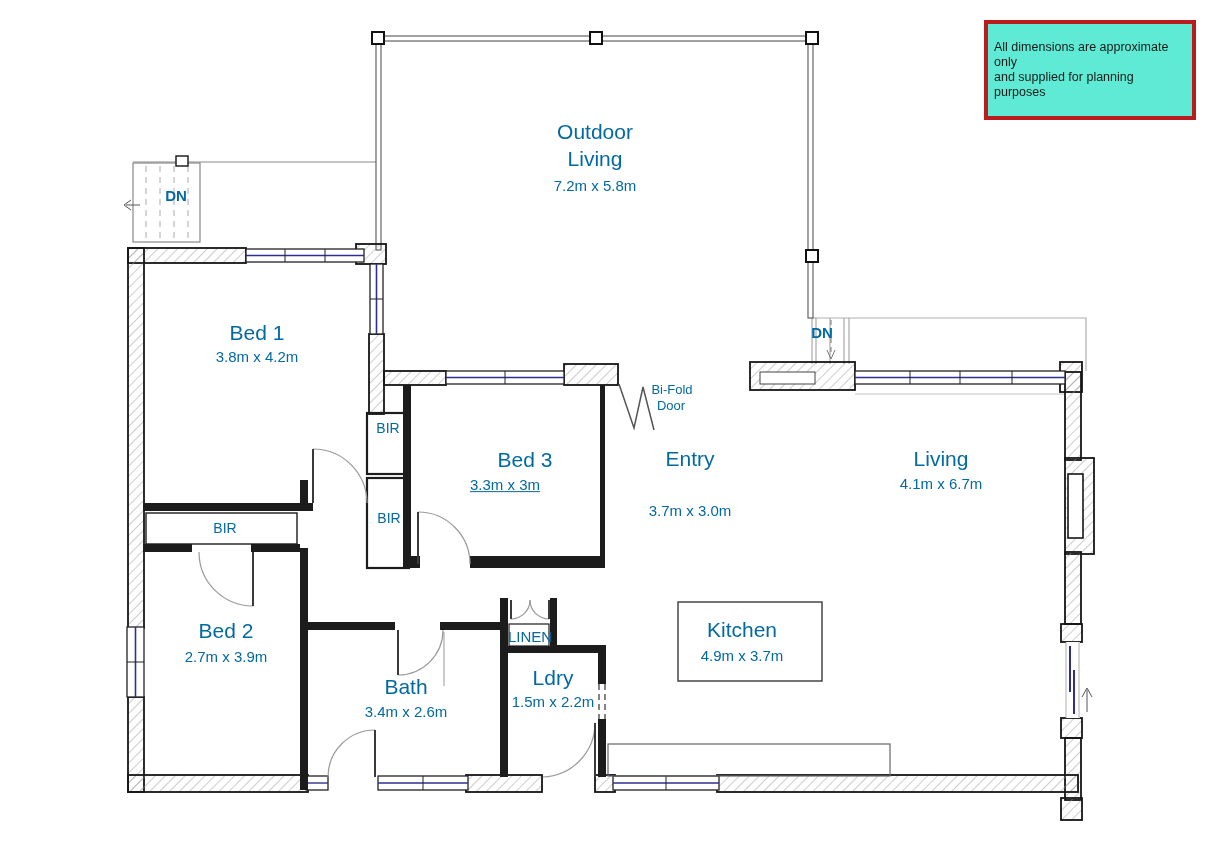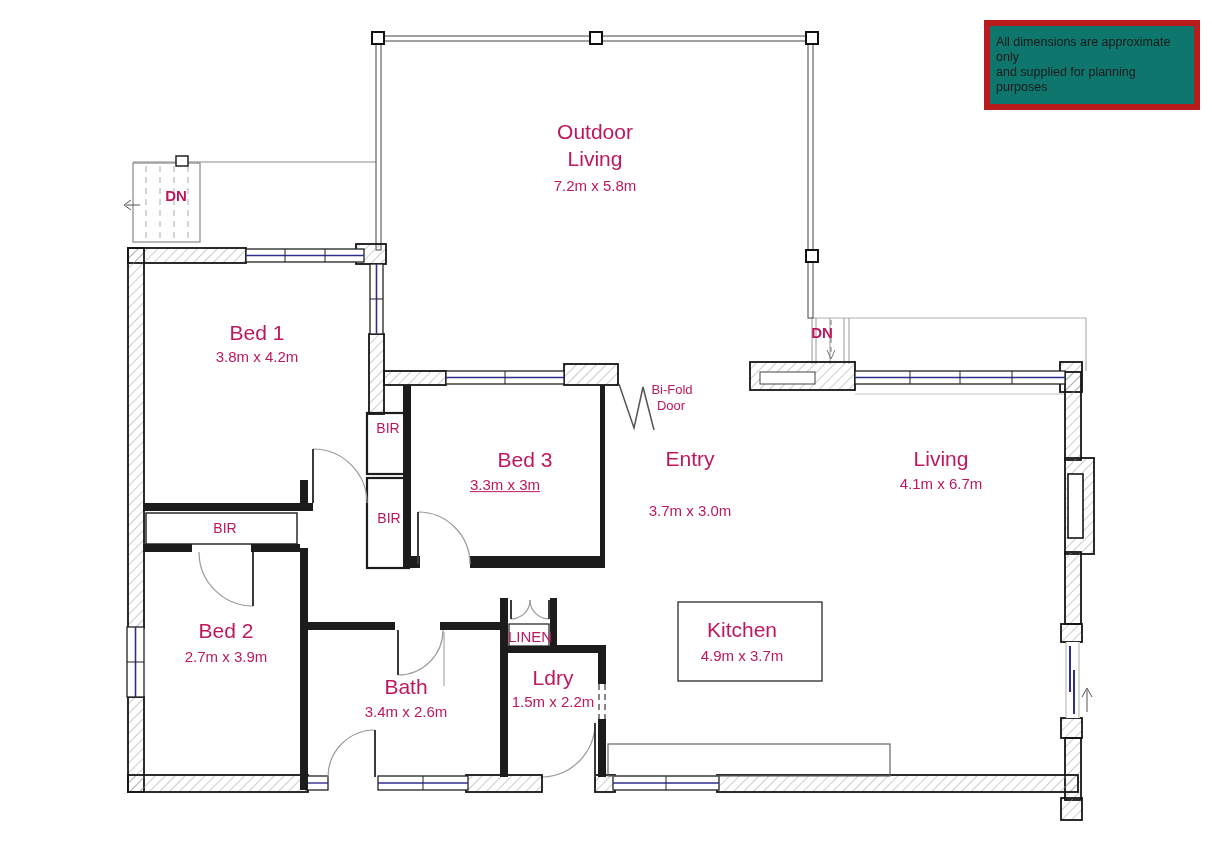--- a/index.html
+++ b/index.html
@@ -3,32 +3,32 @@
 <meta charset="utf-8">
 <style>
   html,body{margin:0;padding:0;background:#fff;}
   #plan{
     position:relative;width:1212px;height:857px;background:#fff;
     font-family:"Liberation Sans", sans-serif;color:#111;overflow:hidden;
   }
   #linework{position:absolute;left:0;top:0;}
   .lbl{
     position:absolute;transform:translate(-50%,-50%);
-    white-space:nowrap;color:#be185d;text-align:center;line-height:1.05;
+    white-space:nowrap;color:#0369a1;text-align:center;line-height:1.05;
   }
   .room{font-size:21px;}
   .dims{font-size:15px;}
   .small{font-size:14px;}
   .tiny{font-size:15px;}
   .bold{font-weight:bold;}
   .bifold{font-size:13px;}
   #disclaimer{
     position:absolute;left:984px;top:20px;width:192px;
-    border:6px solid #b91c1c;padding:9px 6px;font-size:12.5px;line-height:1.2;
-    color:#1a1a1a;background:#0f766e;
+    border:4px solid #b91c1c;padding:16px 6px;font-size:12.5px;line-height:1.2;
+    color:#1a1a1a;background:#5eead4;
   }
 </style>
 </head>
 <body>
 
 <div id="plan">
 
   <svg id="linework" width="1212" height="857" viewBox="0 0 1212 857">
     <defs>
       <pattern id="hatch" width="7" height="7" patternUnits="userSpaceOnUse" patternTransform="rotate(45)">

